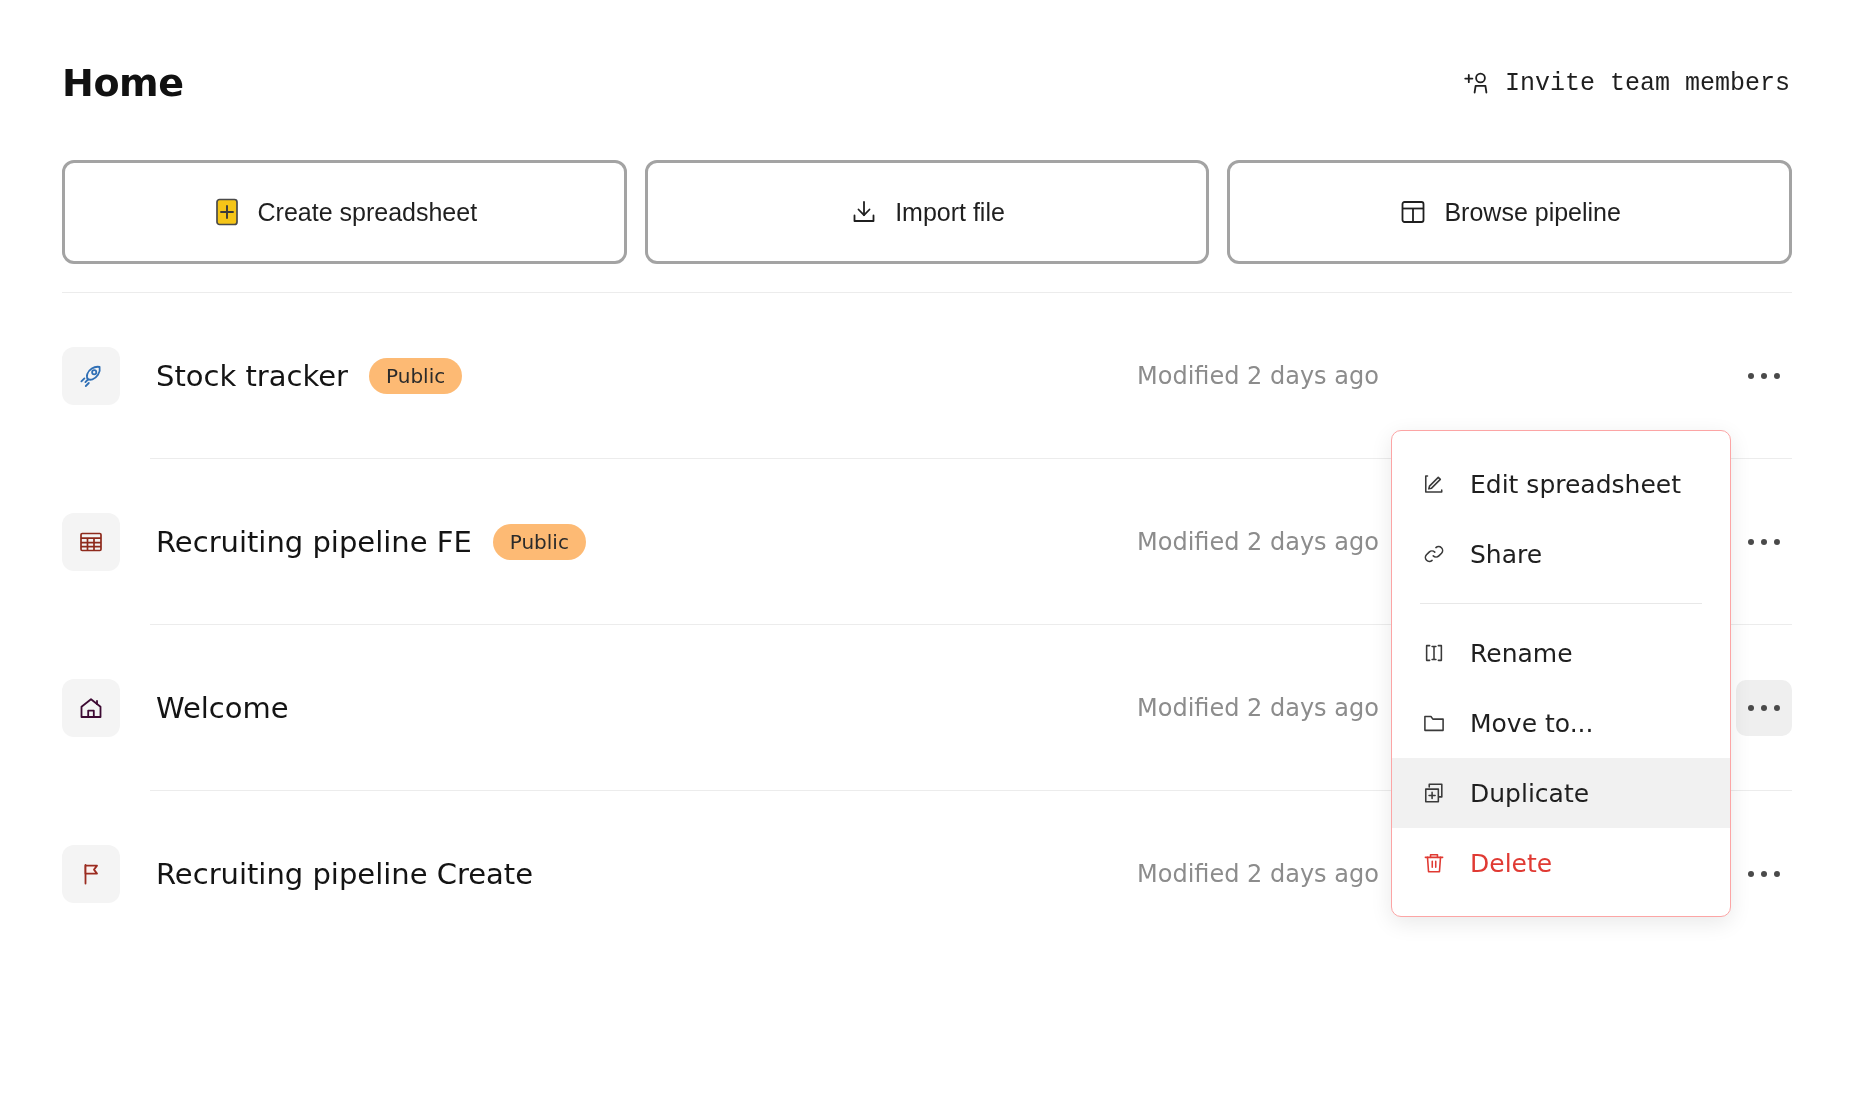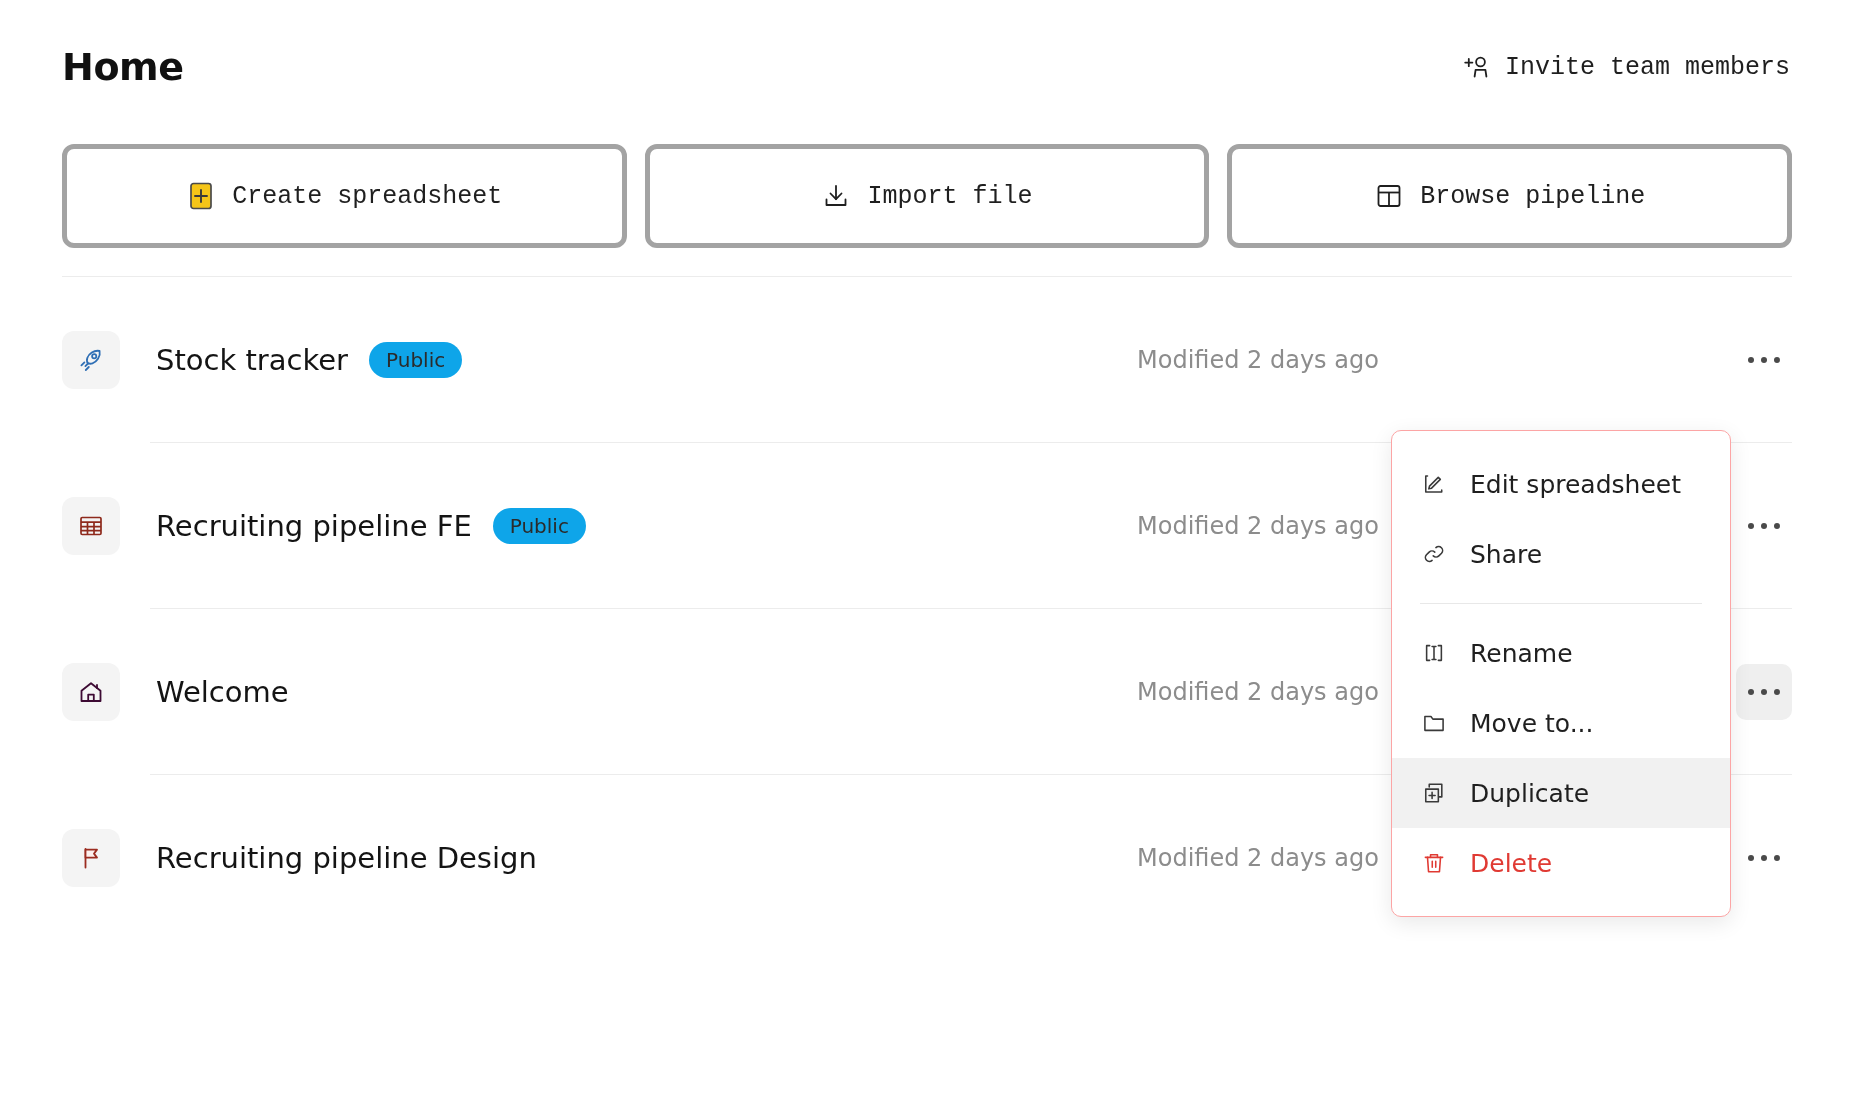--- a/index.html
+++ b/index.html
@@ -13,21 +13,21 @@
     font-family: "DejaVu Sans", "Liberation Sans", sans-serif;
     color: #1a1a1a;
     overflow: hidden;
     position: relative;
   }
   .page {
     position: relative;
     width: 1854px;
     height: 788px;
     box-sizing: border-box;
-    padding: 0 62px;
+    padding: 16px 62px;
   }
 
   
   .header {
     display: flex;
     align-items: center;
     justify-content: space-between;
     padding-top: 36px;
     height: 62px;
   }
@@ -54,29 +54,29 @@
 
   
   .actions {
     display: flex;
     gap: 18px;
     margin-top: 46px;
   }
   .action-card {
     flex: 1 1 0;
     height: 104px;
-    border: 5px solid #a3a3a3;
+    border: 3px solid #a3a3a3;
     border-radius: 12px;
     background: #fff;
     display: flex;
     align-items: center;
     justify-content: center;
     gap: 16px;
     cursor: pointer;
-    font-family: Liberation Mono, monospace;
+    font-family: Liberation Sans, sans-serif;
   }
   .action-label {
     font-size: 25px;
     color: #1f1f1f;
     line-height: 1;
   }
 
   
   .recent-label {
     margin-top: 78px;
@@ -119,21 +119,21 @@
     margin-right: 36px;
   }
   .row-name {
     font-size: 29px;
     color: #141414;
     line-height: 1;
     white-space: nowrap;
   }
   .badge {
     margin-left: 21px;
-    background: #0ea5e9;
+    background: #fdba74;
     color: #2b2b2b;
     font-size: 20px;
     border-radius: 999px;
     padding: 8px 17px;
     line-height: 1;
     white-space: nowrap;
   }
   .row-left {
     display: flex;
     align-items: center;
@@ -356,21 +356,21 @@
     </div>
 
     <div class="row">
       <div class="row-left">
         <div class="row-icon">
           <svg width="30" height="30" viewBox="0 0 30 30" fill="none" stroke="#9b2c20" stroke-width="1.8" stroke-linecap="round" stroke-linejoin="round">
             <path d="M9.5 6 V24.5"></path>
             <path d="M9.5 6.6 h11.5 l-3 4 3 4 H9.5 Z" fill="#fdf0ee"></path>
           </svg>
         </div>
-        <span class="row-name">Recruiting pipeline Design</span>
+        <span class="row-name">Recruiting pipeline Create</span>
       </div>
       <div class="row-modified">Modified 2 days ago</div>
       <div class="row-actions">
         <button class="icon-btn">
           <span>
             <svg width="30" height="30" viewBox="0 0 30 30" fill="none" stroke="#4a4a4a" stroke-width="1.8" stroke-linecap="round" stroke-linejoin="round">
               <path d="M7.5 5.8 H5.5 V24.2 H23.9 v-2.1"></path>
               <path d="M12.2 19.8 L9 20.6 L9.8 17.4 L19.9 7.3 L22.3 9.7 Z"></path>
             </svg>
           </span>

